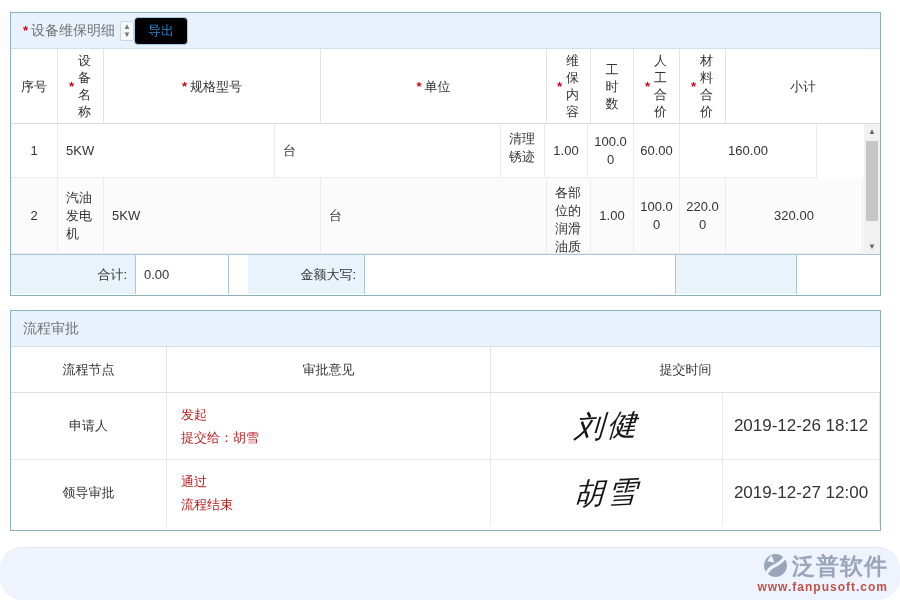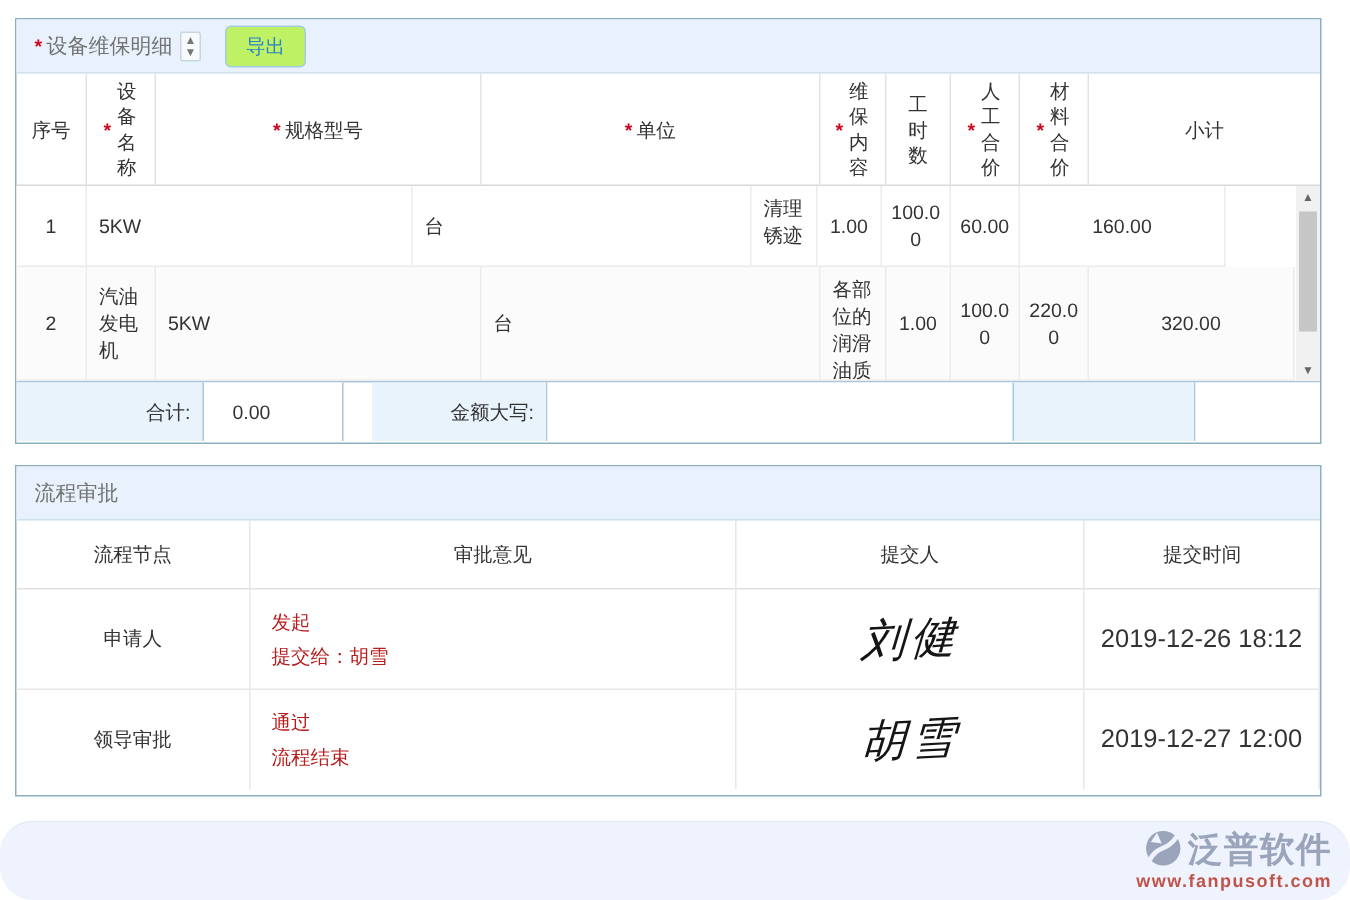--- a/index.html
+++ b/index.html
@@ -8,21 +8,21 @@
     background:#ffffff;color:#333;
     font-family:"Liberation Sans","DejaVu Sans",sans-serif;font-size:13px;
   }
   .panel{position:absolute;left:10px;width:869px;border:1px solid #8db0c0;background:#fff;}
   #panel1{top:12px;height:282px;}
   #panel2{top:310px;height:219px;}
   .titlebar{height:36px;background:#e9f2fc;display:flex;align-items:center;padding:0 12px;box-sizing:border-box;border-bottom:1px solid #cfe1ef;}
   .req{color:#d0021b;margin-right:3px;font-weight:bold;}
   .ptitle{color:#737373;font-size:14px;}
   .stepper{display:inline-flex;flex-direction:column;margin-left:5px;color:#777;font-size:8px;line-height:8px;cursor:pointer;border:1px solid #c8d6e0;background:#f6fafd;padding:1px 2px;border-radius:2px;}
-  .export-btn{margin-left:16px;background:#bef264;border:1px solid #a3cbe8;color:#2a84c8;font-size:13px;padding:4px 13px;border-radius:4px;cursor:pointer;font-family:inherit;}
+  .export-btn{background:#000000;border:1px solid #a3cbe8;color:#2a84c8;font-size:13px;padding:4px 13px;border-radius:4px;cursor:pointer;font-family:inherit;}
 
   
   .t1hrow{display:flex;height:75px;}
   .t1h{display:flex;align-items:center;justify-content:center;text-align:center;box-sizing:border-box;
        border-right:1px solid #e3e3e3;border-bottom:1px solid #d9d9d9;overflow:hidden;line-height:17px;}
   .vtext{display:inline-block;width:1.15em;word-break:break-all;vertical-align:top;text-align:center;}
   .c0{width:47px;} .c1{width:46px;} .c2{width:217px;} .c3{width:226px;} .c4{width:44px;}
   .c5{width:43px;} .c6{width:46px;} .c7{width:46px;} .c8{flex:1;border-right:none;}
   .t1body{position:relative;}
   .t1row{display:flex;}
@@ -45,21 +45,21 @@
   .vscroll{position:absolute;top:111px;right:0;width:16px;height:130px;background:#f1f1f1;}
   .varrow{position:absolute;left:0;width:16px;height:15px;color:#666;font-size:8px;display:flex;align-items:center;justify-content:center;cursor:pointer;}
   .varrow.up{top:0;}
   .varrow.down{bottom:0;}
   .vthumb{position:absolute;left:2px;top:17px;width:12px;height:80px;background:#c6c6c6;cursor:pointer;}
 
   
   .sumrow{display:flex;height:39px;border-top:1px solid #a9c6da;}
   .sumcell{box-sizing:border-box;border-right:1px solid #a9c6da;display:flex;align-items:center;overflow:hidden;}
   .sumlabel{background:#e9f3fc;justify-content:flex-end;padding-right:8px;}
-  .sumval{background:#fff;padding-left:19px;}
+  .sumval{background:#fff;padding-left:8px;}
   .s0{width:125px;padding-left:12px;} .s1{width:93px;} .s2{width:117px;margin-left:19px;} .s3{width:311px;} .s4{width:121px;background:#e9f3fc;} .s5{flex:1;border-right:none;}
 
   
   .t2hrow{display:flex;height:46px;}
   .t2h{box-sizing:border-box;display:flex;align-items:center;justify-content:center;
        border-right:1px solid #e6e6e6;border-bottom:1px solid #e0e0e0;color:#333;}
   .d0{width:156px;} .d1{width:324px;} .d2{width:232px;} .d3{flex:1;border-right:none;}
   .t2row{display:flex;border-bottom:1px solid #e8e8e8;}
   .t2row:last-child{border-bottom:none;}
   .t2row.ra{height:66px;} .t2row.rb{height:66px;}
@@ -168,21 +168,20 @@
 </div>
 
 <div class="panel" id="panel2">
   <div class="titlebar">
     <span class="ptitle">流程审批</span>
   </div>
 
   <div class="t2hrow">
     <div class="t2h d0">流程节点</div>
     <div class="t2h d1">审批意见</div>
-    <div class="t2h d2">提交人</div>
     <div class="t2h d3">提交时间</div>
   </div>
 
   <div class="t2row ra">
     <div class="t2c d0 center">申请人</div>
     <div class="t2c d1 opinion">
       <span class="green">发起</span>
       <span class="green">提交给：胡雪</span>
     </div>
     <div class="t2c d2 center">

